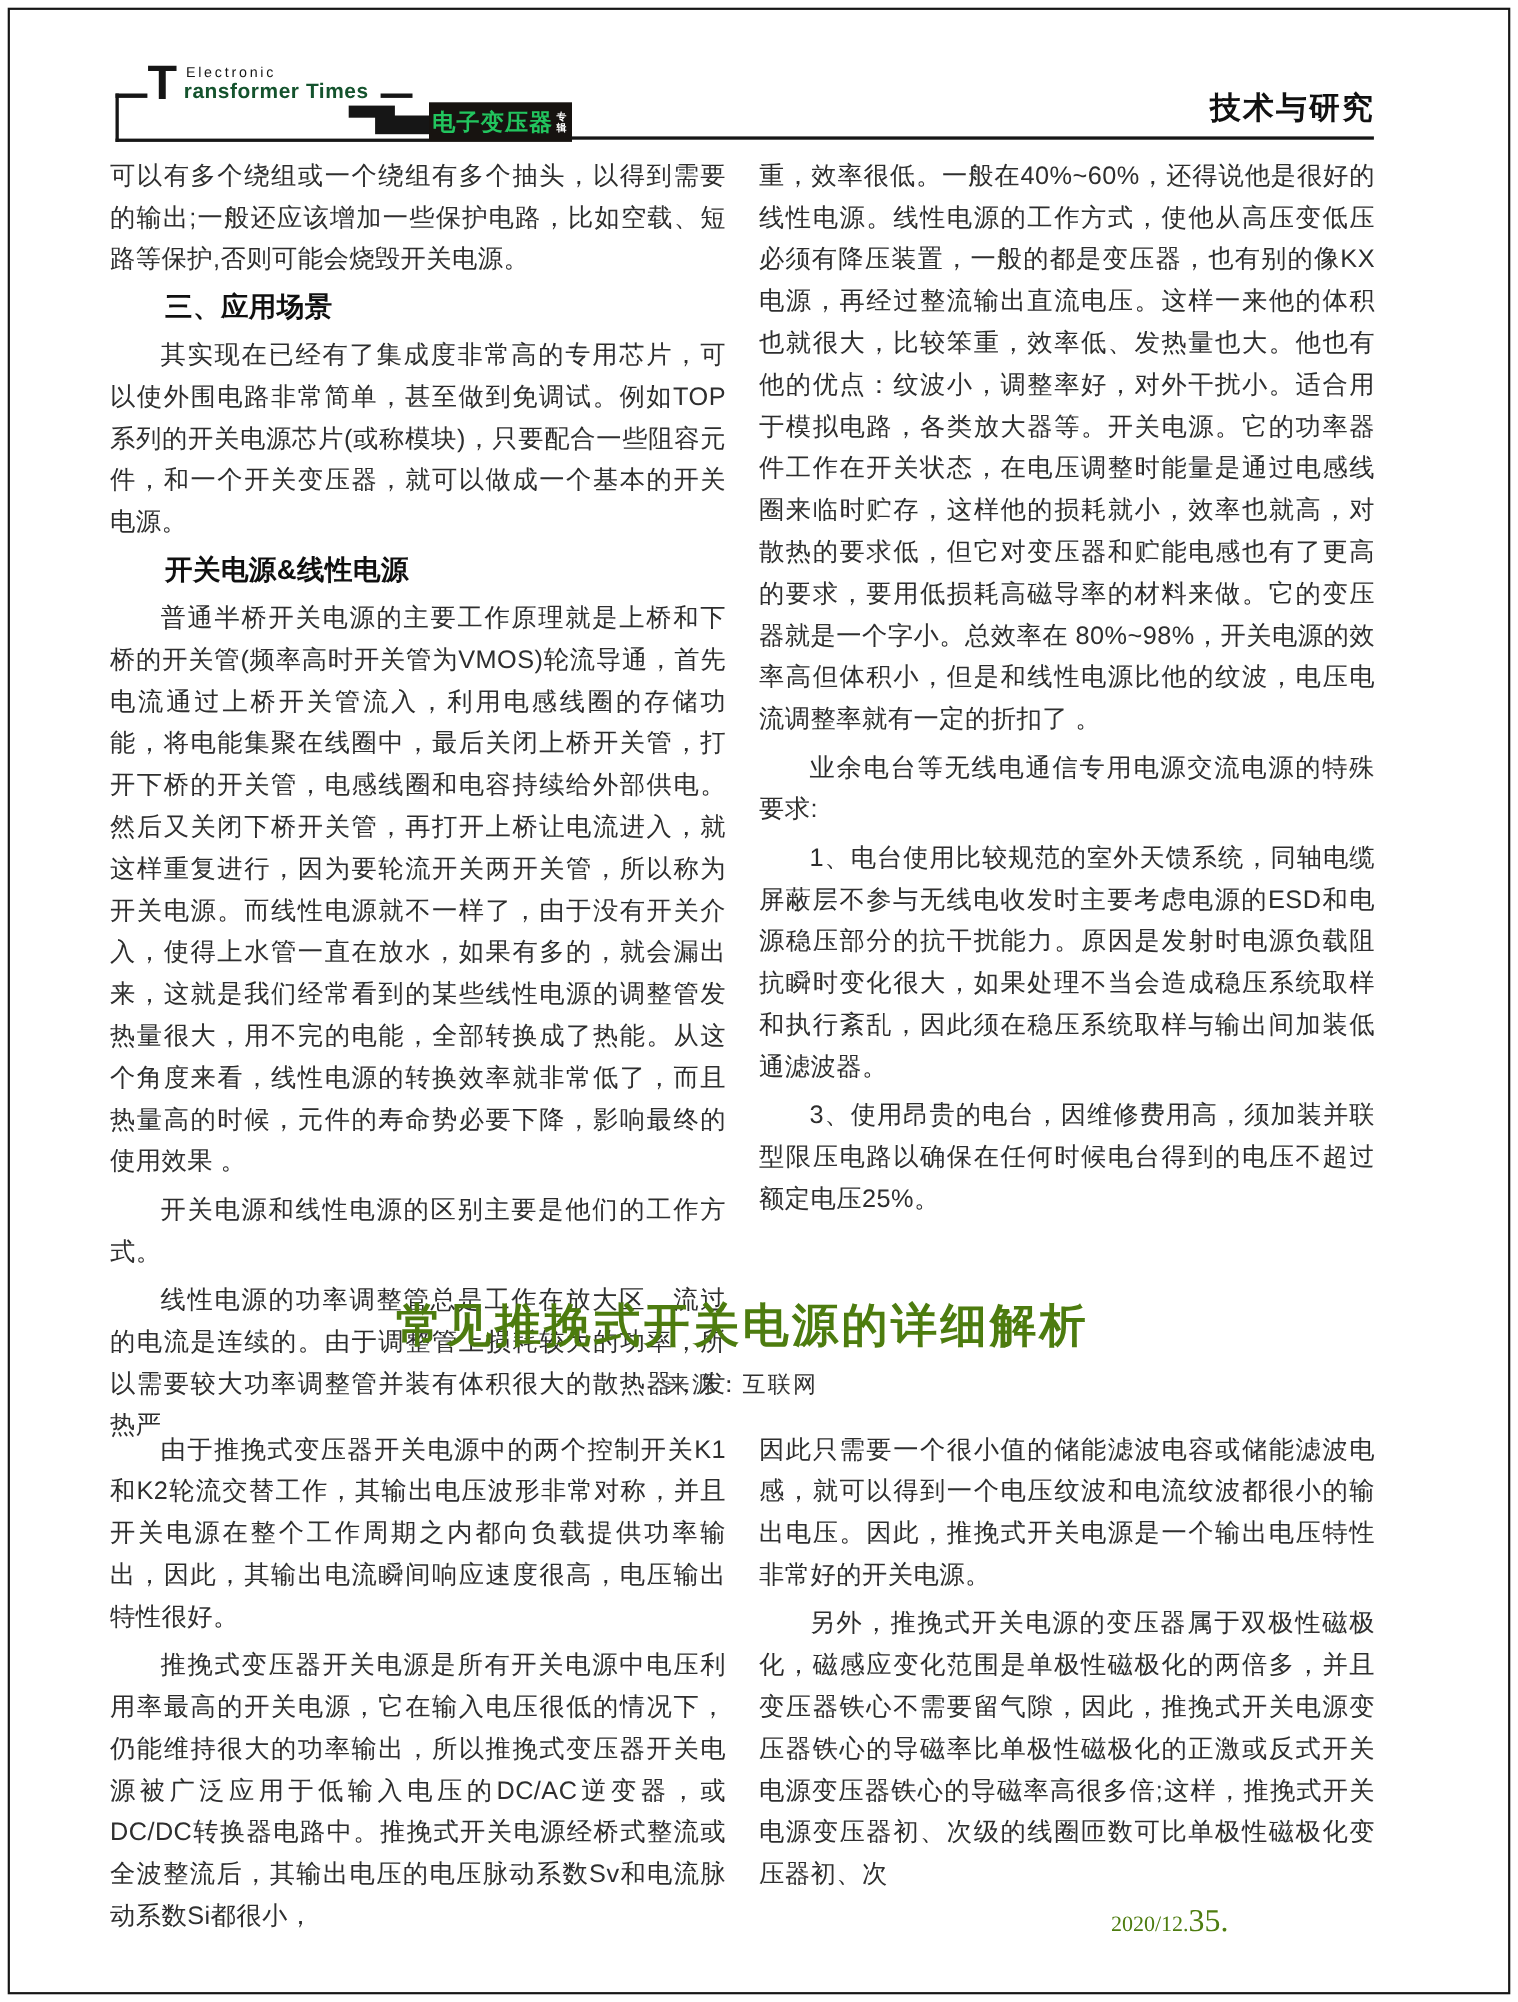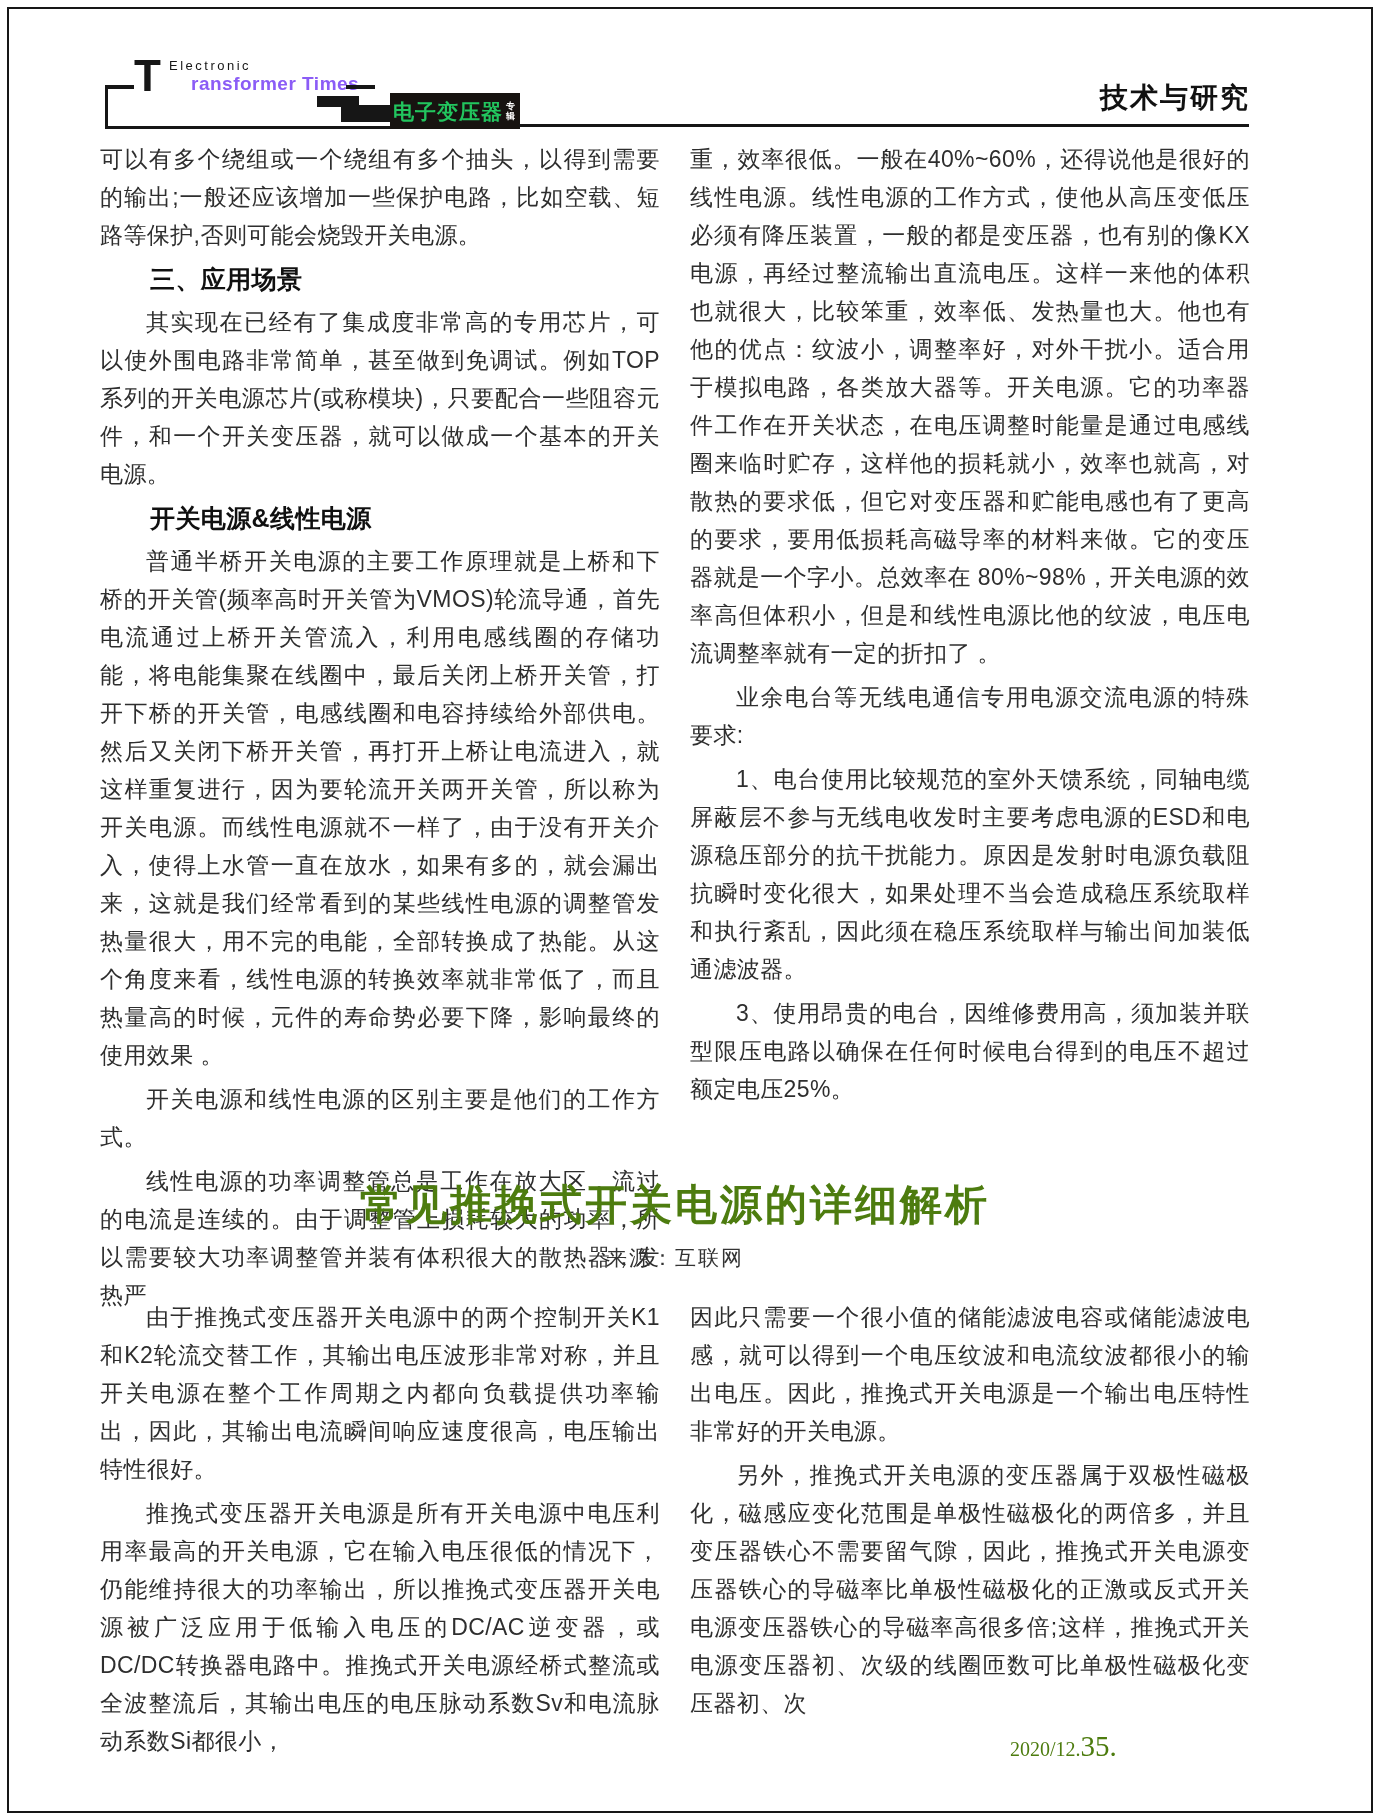--- a/index.html
+++ b/index.html
@@ -9,21 +9,21 @@
   }
   .abs{position:absolute;}
   
   .frame{position:absolute;top:7px;left:7px;right:7px;bottom:7px;border:2px solid #161616;}
   
   .logo-dash{background:#161616;height:4px;}
   .logo-vline{background:#161616;width:3px;}
   .logo-hline{background:#161616;height:3px;}
   .logo-T{font-size:44px;font-weight:bold;color:#161616;line-height:1;}
   .logo-electronic{font-size:13px;font-weight:normal;letter-spacing:2.5px;color:#161616;line-height:1;}
-  .logo-rest{font-size:19px;font-weight:bold;color:#8b5cf6;line-height:1;letter-spacing:0.5px;margin-left:24px;}
+  .logo-rest{font-size:19px;font-weight:bold;color:#14532d;line-height:1;letter-spacing:0.5px;}
   .step{background:#161616;}
   .badge{left:390px;top:93px;width:130px;height:36px;background:#171310;display:flex;align-items:center;justify-content:center;}
   .badge-main{color:#22c55e;font-size:21px;font-weight:bold;letter-spacing:1px;line-height:1;}
   .badge-sub{color:#fff;font-size:9px;font-weight:bold;width:11px;line-height:10px;word-break:break-all;margin-left:3px;}
   .section-label{right:130px;top:84px;font-size:28px;font-weight:900;letter-spacing:2px;color:#111;line-height:1;}
   
   .col{position:absolute;width:560px;font-size:23px;line-height:38px;letter-spacing:0.4px;text-align:justify;}
   .col p{margin:0 0 6px 0;text-indent:2em;}
   .col p.flush{text-indent:0;}
   .col .subhead{font-weight:bold;color:#101010;font-size:25px;text-indent:2em;margin:5px 0 5px 0;}

